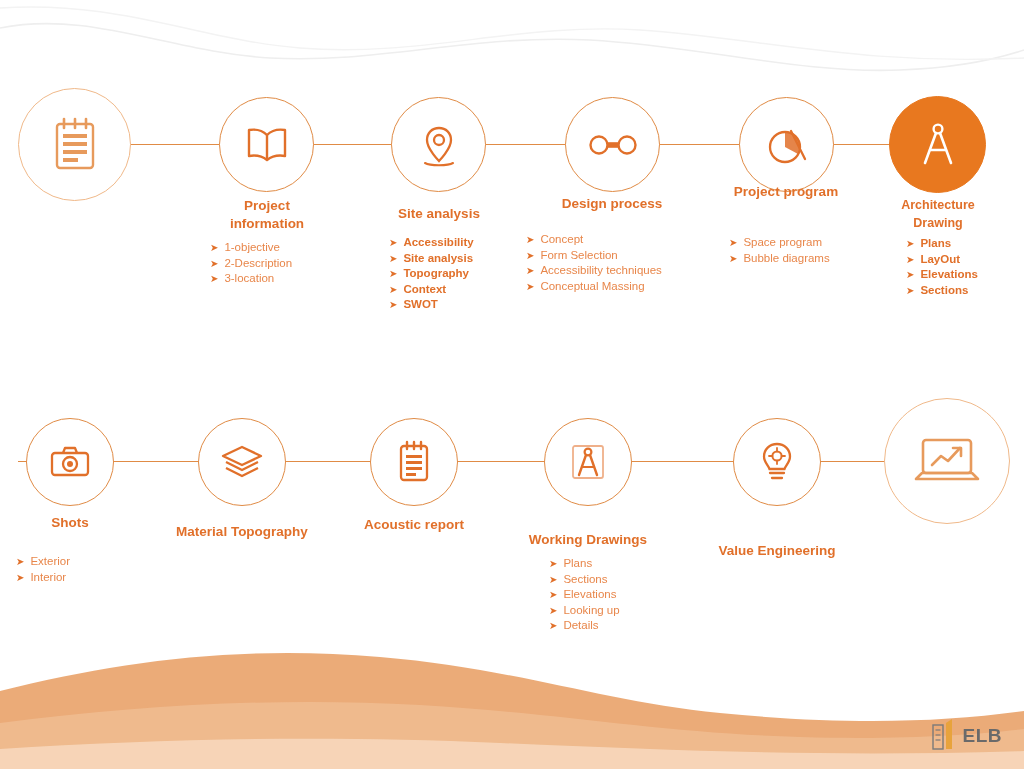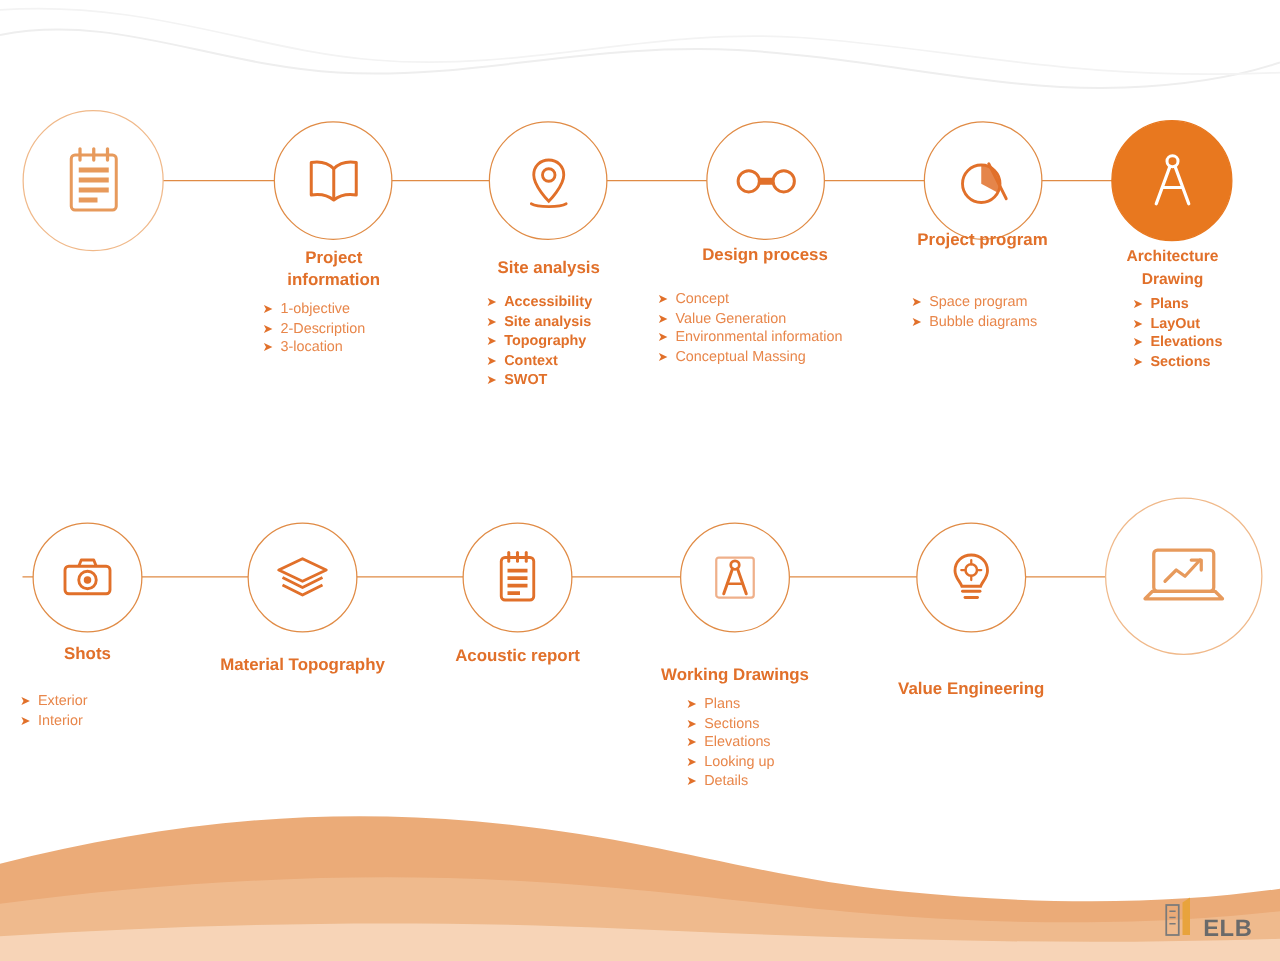--- a/index.html
+++ b/index.html
@@ -53,21 +53,21 @@
   .bullets .bl{white-space:nowrap;display:flex;align-items:flex-start;}
   .bullets .arw{
     color:#e1702a;margin-right:6px;font-size:10px;line-height:15.6px;
   }
   .bullets.bold .bl span.txt{font-weight:bold;}
   .bullets.light .bl span.txt{font-weight:normal;color:#e8864a;}
   .bullets .bl span.txt{font-weight:normal;}
   .bullets.semi .bl span.txt{font-weight:bold;}
 
   
-  .logo{position:absolute;right:22px;bottom:14px;display:flex;align-items:flex-end;gap:4px;}
+  .logo{position:absolute;right:22px;bottom:14px;display:flex;align-items:center;gap:4px;}
   .logo-text{font-size:19px;color:#6a6a6a;font-weight:bold;letter-spacing:0.5px;}
 </style>
 </head>
 <body>
 
 <div class="stage">
 
   <svg class="bg-top" viewBox="0 0 1024 120" preserveAspectRatio="none">
     <path d="M0,28 C90,10 170,52 270,58 C380,64 470,34 590,40 C700,46 800,74 900,70 C960,68 1000,58 1024,50" fill="none" stroke="#eeeeee" stroke-width="1.6"></path>
     <path d="M0,8 C120,0 200,40 300,48 C420,58 520,22 640,30 C760,38 860,66 1024,58" fill="none" stroke="#f3f3f3" stroke-width="1.4"></path>
@@ -172,25 +172,25 @@
       </span>
     </div>
     <div class="label" style="left:-43px;top:98px;">Design process</div>
     <div class="bullets light" style="left:-39px;top:135px;">
       <div class="bl">
           <span class="arw">➤</span>
           <span class="txt">Concept</span>
         </div>
       <div class="bl">
           <span class="arw">➤</span>
-          <span class="txt">Value Generation</span>
-        </div>
-      <div class="bl">
-          <span class="arw">➤</span>
-          <span class="txt">Environmental information</span>
+          <span class="txt">Form Selection</span>
+        </div>
+      <div class="bl">
+          <span class="arw">➤</span>
+          <span class="txt">Accessibility techniques</span>
         </div>
       <div class="bl">
           <span class="arw">➤</span>
           <span class="txt">Conceptual Massing</span>
         </div>
     </div>
   </div>
 
   <div class="node" style="left:739px;top:97px;">
     <div class="circle" style="left:0;top:0;width:95px;height:95px;">

